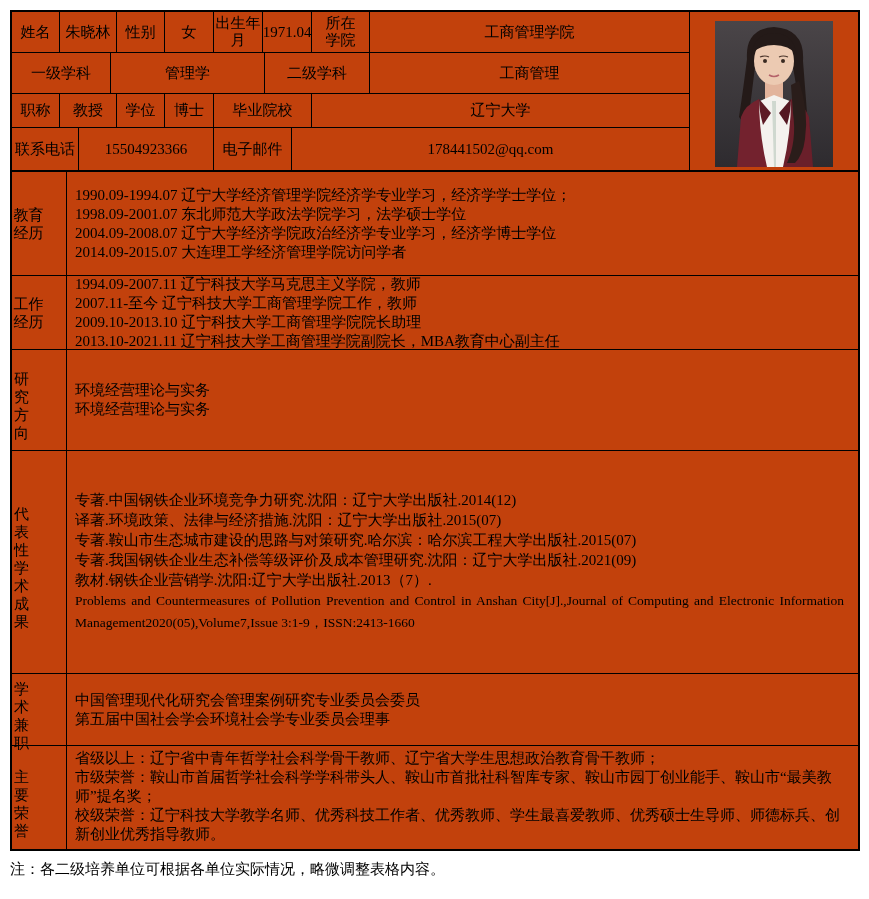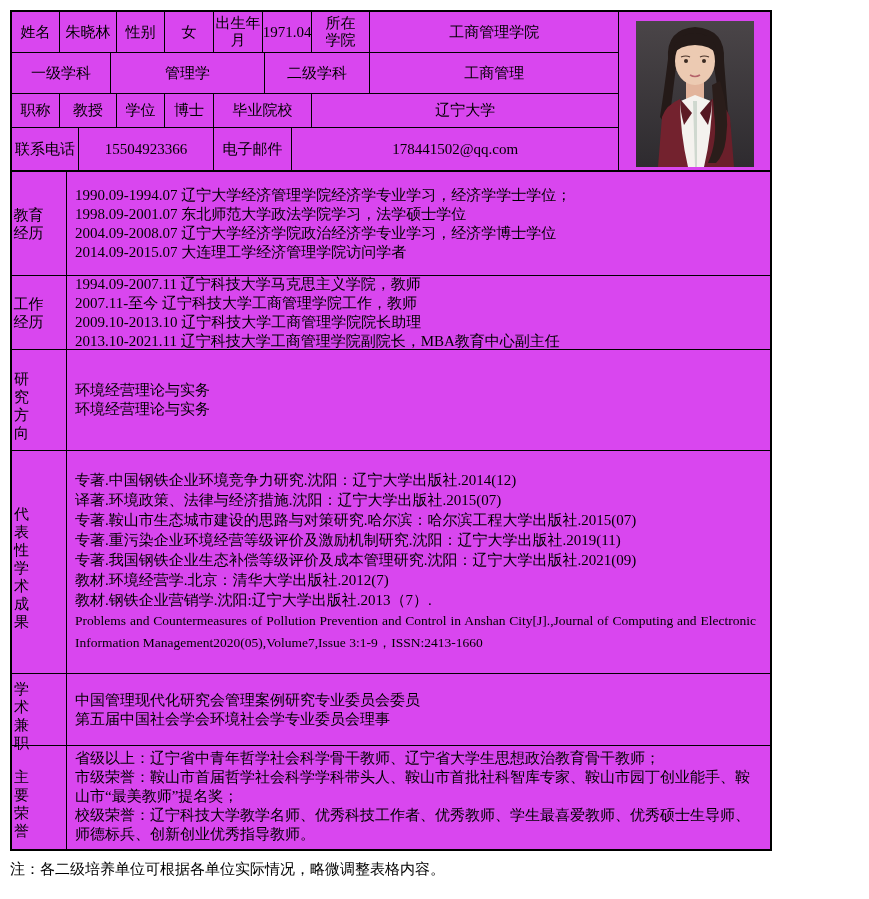--- a/index.html
+++ b/index.html
@@ -5,23 +5,23 @@
   * { margin: 0; padding: 0; box-sizing: border-box; }
   html, body { background: #ffffff; }
   body {
     width: 869px; height: 899px;
     position: relative;
     font-family: "Liberation Serif", "DejaVu Serif", serif;
     color: #000;
   }
   .doc-table {
     position: absolute; left: 10px; top: 10px;
-    width: 762px;
+    width: 850px;
     border: 2px solid #000;
-    background: #d946ef;
+    background: #c2410c;
   }
   
   .top-section { display: flex; border-bottom: 2px solid #000; }
   .top-left { width: 680px; display: flex; flex-direction: column; }
   .trow { display: flex; border-bottom: 1px solid #000; }
   .trow:last-child { border-bottom: none; }
   .tcell {
     border-right: 1px solid #000;
     display: flex; align-items: center; justify-content: center;
     text-align: center; font-size: 15px; line-height: 17px;
@@ -183,23 +183,21 @@
   </div>
 
   <div class="brow hAch">
     <div class="label-cell">
         <span class="w1">代表性学术成果</span>
       </div>
     <div class="content-cell">
       <div class="ach-line">专著.中国钢铁企业环境竞争力研究.沈阳：辽宁大学出版社.2014(12)</div>
       <div class="ach-line">译著.环境政策、法律与经济措施.沈阳：辽宁大学出版社.2015(07)</div>
       <div class="ach-line">专著.鞍山市生态城市建设的思路与对策研究.哈尔滨：哈尔滨工程大学出版社.2015(07)</div>
-      <div class="ach-line">专著.重污染企业环境经营等级评价及激励机制研究.沈阳：辽宁大学出版社.2019(11)</div>
       <div class="ach-line">专著.我国钢铁企业生态补偿等级评价及成本管理研究.沈阳：辽宁大学出版社.2021(09)</div>
-      <div class="ach-line">教材.环境经营学.北京：清华大学出版社.2012(7)</div>
       <div class="ach-line">教材.钢铁企业营销学.沈阳:辽宁大学出版社.2013（7）.</div>
       <div class="en-line">Problems and Countermeasures of Pollution Prevention and Control in Anshan City[J].,Journal of Computing and Electronic Information Management2020(05),Volume7,Issue 3:1-9，ISSN:2413-1660</div>
     </div>
   </div>
 
   <div class="brow hPos">
     <div class="label-cell">
         <span class="w1">学术兼职</span>
       </div>
     <div class="content-cell">

